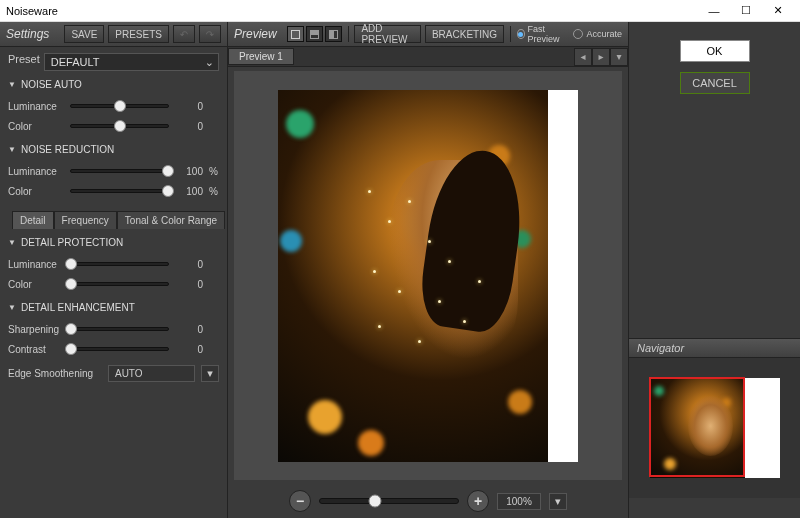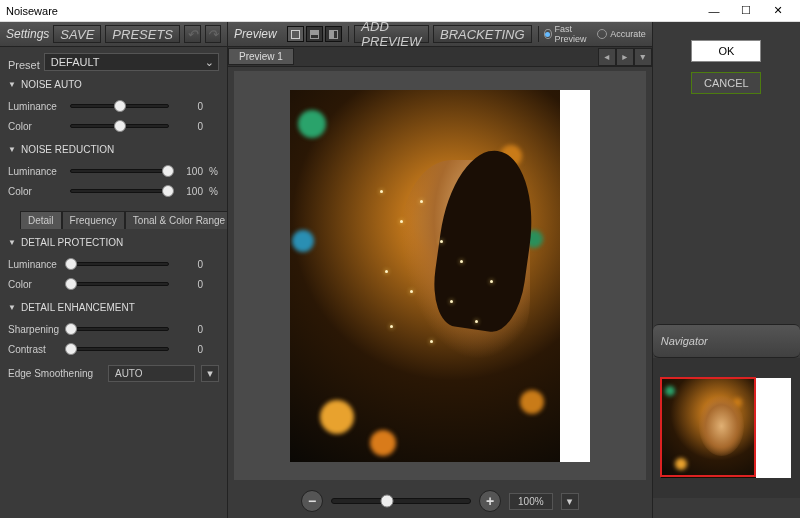--- a/index.html
+++ b/index.html
@@ -6,37 +6,37 @@
   body { background: #fff; width: 800px; height: 518px; overflow: hidden; font-size: 11px; color: #ccc; }
   .titlebar { height: 22px; background: #fff; color: #000; display: flex; align-items: center; padding: 0 6px; border-bottom: 1px solid #ddd; }
   .titlebar .spacer { flex: 1; }
   .winbtn { width: 32px; height: 20px; display: flex; align-items: center; justify-content: center; color: #000; font-size: 11px; }
   .app { background: #3a3a3a; height: 496px; display: flex; }
   .left { width: 228px; background: #3a3a3a; display: flex; flex-direction: column; border-right: 1px solid #222; }
   .center { flex: 1; background: #3a3a3a; display: flex; flex-direction: column; }
   .right { width: 172px; background: #3a3a3a; border-left: 1px solid #222; display: flex; flex-direction: column; }
   .panel-head { height: 24px; background: linear-gradient(#555,#404040); display: flex; align-items: center; padding: 12px 6px; gap: 4px; border-bottom: 1px solid #222; }
   .panel-head .title { font-style: italic; color: #ddd; font-size: 12px; flex: 1; }
-  .btn { background: linear-gradient(#555,#3c3c3c); border: 1px solid #222; color: #ccc; font-size: 13px; height: 18px; padding: 0 6px; display: inline-flex; align-items: center; cursor: pointer; font-style: italic; }
+  .btn { background: linear-gradient(#555,#3c3c3c); border: 1px solid #222; color: #ccc; font-size: 10px; height: 18px; padding: 0 6px; display: inline-flex; align-items: center; cursor: pointer; }
   .iconbtn { width: 22px; justify-content: center; padding: 0; }
   .disabled { color: #666; }
   .left-body { padding: 6px 8px 8px 8px; flex: 1; overflow: hidden; }
-  .preset-row { display: flex; align-items: flex-end; gap: 4px; margin-bottom: 6px; }
+  .preset-row { display: flex; align-items: flex-start; gap: 4px; margin-bottom: 6px; }
   .preset-row .label { color: #ccc; font-size: 11px; }
   .select { flex: 1; background: #2b2b2b; border: 1px solid #555; height: 18px; display: flex; align-items: center; padding: 0 6px; position: relative; color: #ddd; }
   .select .caret { position: absolute; right: 4px; top: 2px; color:#ccc;}
   .section-title { display: flex; align-items: center; gap: 5px; color: #ddd; font-size: 10px; margin: 8px 0 6px 0; }
   .section-title .tri { font-size: 8px; color:#ccc;}
   .slider-row { display: flex; align-items: center; gap: 6px; height: 20px; }
   .slider-row .sl-label { width: 56px; font-size: 10px; color:#ccc; }
   .track { flex: 1; height: 4px; background: #222; border-radius: 2px; position: relative; border:1px solid #111;}
   .thumb { position: absolute; top: 50%; width: 12px; height: 12px; background: #eee; border-radius: 50%; transform: translate(-50%,-50%); border:1px solid #888;}
   .val { width: 28px; text-align: right; color:#ccc; font-size:10px;}
   .pct { width: 10px; font-size:10px; color:#ccc;}
-  .tabs { display: flex; margin: 10px 0 0 12px; }
+  .tabs { display: flex; margin: 10px 0 0 4px; }
   .tab { flex: 0 0 auto; padding: 3px 7px; font-size: 10px; background: #444; border: 1px solid #222; border-bottom: none; color:#ccc;}
   .tab.active { background: #555; }
   .tab-rest { flex:1; background:#4a4a4a; border-bottom:1px solid #222;}
   .es-row { display:flex; align-items:center; gap:6px; margin-top:6px;}
   .es-row .es-label { font-size:10px; width:95px;}
   .es-select { width: 88px; background:#333; border:1px solid #555; height:17px; display:flex; align-items:center; padding:4px 6px; font-size:10px; position:relative;}
   .es-caret-box { width:18px; height:17px; border:1px solid #555; background:#333; display:flex; align-items:center; justify-content:center;}
   .preview-tabs { display:flex; align-items:center; background:#333; height:20px; border-bottom:1px solid #222;}
   .ptab { background:#555; border:1px solid #222; font-size:10px; padding:2px 10px; color:#ddd;}
   .ptab-rest { flex:1; background:#444;}
@@ -50,21 +50,21 @@
   .circle { width:22px; height:22px; border-radius:50%; background:#555; border:1px solid #222; color:#ddd; display:flex; align-items:center; justify-content:center; font-size:14px; font-weight:bold;}
   .ztrack { width:140px; height:6px; background:#222; border:1px solid #111; border-radius:3px; position:relative;}
   .zthumb { position:absolute; top:50%; left:40%; width:13px; height:13px; background:#eee; border-radius:50%; transform:translate(-50%,-50%); border:1px solid #888;}
   .zoomval { background:#333; border:1px solid #555; padding:2px 8px; font-size:10px;}
   .brand-row { height:24px; display:flex; align-items:center; padding:0 6px; gap:4px; border-bottom:1px solid #222; background:linear-gradient(#555,#404040);}
   .brand { font-family: "Times New Roman", serif; color:#eee; font-size:14px; letter-spacing:1px;}
   .brand .num { font-weight:normal; color:#ddd;}
   .okbtn { width:70px; height:22px; background:#fff; color:#000; border:1px solid #888; font-size:11px;}
   .cancelbtn { width:70px; height:22px; background:#444; color:#ccc; border:1px solid #4d7c0f; font-size:11px;}
   .right-buttons { display:flex; flex-direction:column; align-items:center; gap:10px; padding:18px 0;}
-  .nav-head { background:linear-gradient(#555,#404040); height:20px; display:flex; align-items:center; padding:16px 8px; font-style:italic; font-size:11px; border-top:1px solid #222; border-bottom:1px solid #222;border-radius:6px;}
+  .nav-head { background:linear-gradient(#555,#404040); height:20px; display:flex; align-items:center; padding:9px 8px; font-style:italic; font-size:11px; border-top:1px solid #222; border-bottom:1px solid #222;}
   .nav-body { flex:0 0 140px; background:#333; display:flex; align-items:center; justify-content:center;}
   .nav-thumb-wrap { width:130px; height:100px; background:#fff; position:relative;}
   .nav-thumb { position:absolute; left:0; top:0; width:95px; height:100px; background: radial-gradient(circle at 60% 35%, #d9a34a 0%, #c67a1c 14%, #2a1705 55%, #0a0805 100%); }
   .nav-frame { position:absolute; left:-1px; top:-1px; width:96px; height:100px; border:2px solid #d22;}
   .viewmode { display:flex; gap:2px;}
   .vm { width:17px; height:16px; background:#333; border:1px solid #111; display:flex; align-items:center; justify-content:center;}
   .vm.active { background:#5a5a5a;}
   .radio { width:10px;height:10px;border-radius:50%;border:1px solid #999;display:inline-block;margin-right:3px;vertical-align:middle;}
   .radio.on::after{content:"";display:block;width:5px;height:5px;background:#ddd;border-radius:50%;margin:2px auto;}
   .radio.blue.on::after{background:#6bf;}

